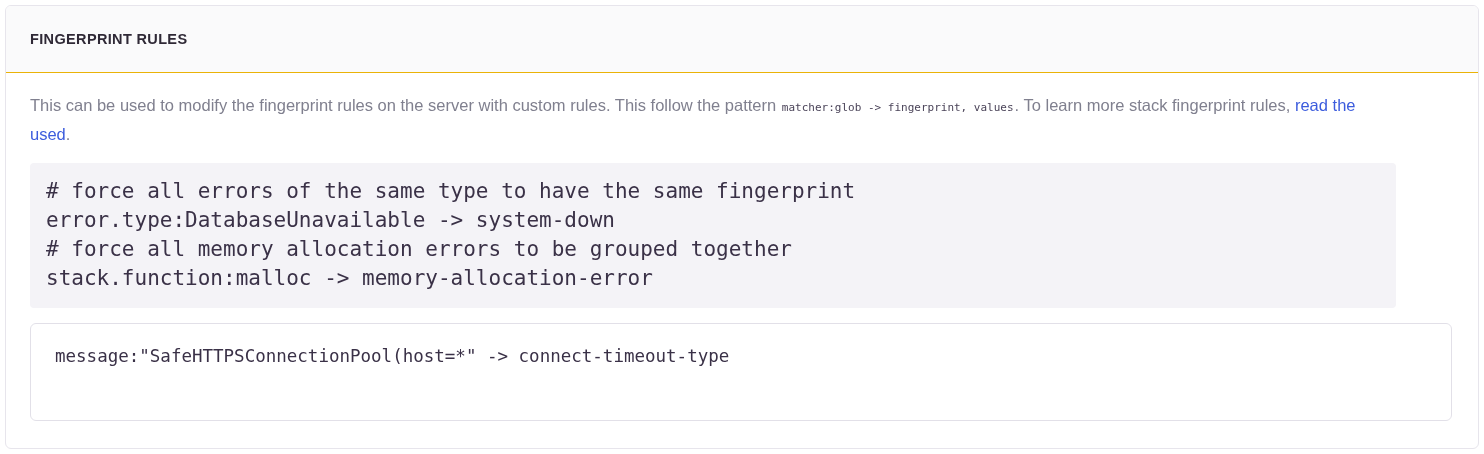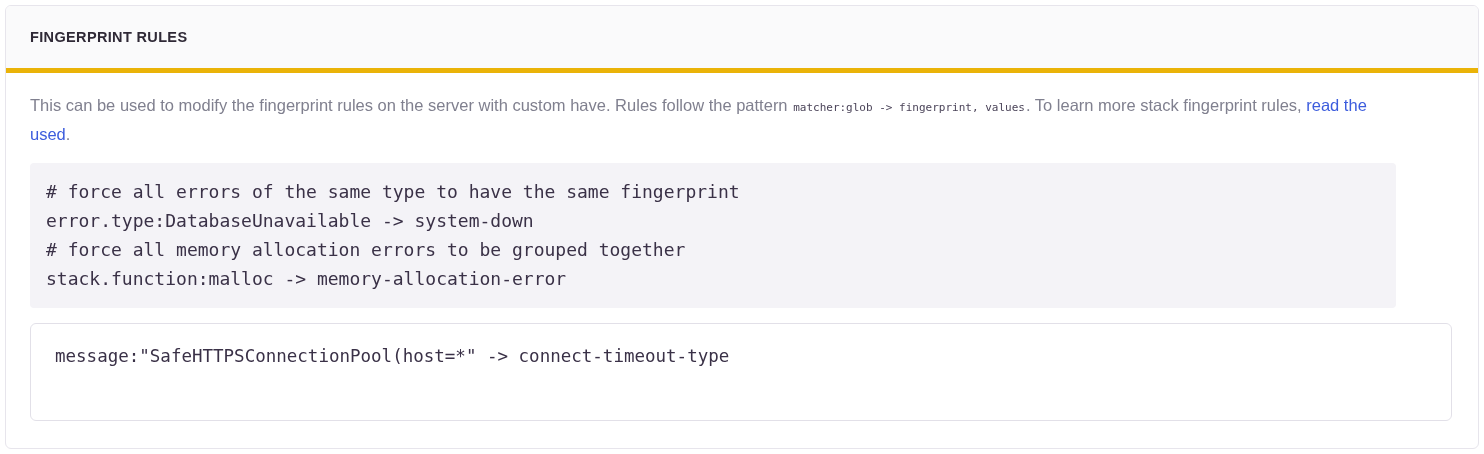--- a/index.html
+++ b/index.html
@@ -21,21 +21,21 @@
     height: 444px;
     background: #ffffff;
     border: 1px solid #e7e5ec;
     border-radius: 6px;
     overflow: hidden;
   }
 
   .panel-header {
     height: 67px;
     background: #fafafb;
-    border-bottom: 5px solid #eab308;
+    border-bottom: 1px solid #eab308;
     display: flex;
     align-items: center;
     padding: 0 24px;
   }
 
   .panel-title {
     font-size: 14.5px;
     font-weight: bold;
     color: #2f2936;
     letter-spacing: 0.35px;
@@ -68,21 +68,21 @@
     text-decoration: none;
   }
 
   .code-block {
     background: #f4f3f7;
     border-radius: 4px;
     padding: 14px 16px 15px 16px;
     margin: 0 0 15px 0;
     width: 1366px;
     font-family: "DejaVu Sans Mono", "Liberation Mono", monospace;
-    font-size: 18px;
+    font-size: 21px;
     line-height: 29px;
     color: #3a3147;
     white-space: pre;
     overflow: hidden;
   }
 
   .rules-input {
     display: block;
     width: 1422px;
     height: 98px;
@@ -106,21 +106,21 @@
 
 <div class="panel">
 
   <div class="panel-header">
     <div class="panel-title">FINGERPRINT RULES</div>
   </div>
 
   <div class="panel-body">
 
     <p class="description">
-      <span>This can be used to modify the fingerprint rules on the server with custom have. Rules follow the pattern </span><code class="inline-code">matcher:glob -&gt; fingerprint, values</code><span>. To learn more stack fingerprint rules, </span><a class="doc-link" href="#">read the used</a><span>.</span>
+      <span>This can be used to modify the fingerprint rules on the server with custom rules. This follow the pattern </span><code class="inline-code">matcher:glob -&gt; fingerprint, values</code><span>. To learn more stack fingerprint rules, </span><a class="doc-link" href="#">read the used</a><span>.</span>
     </p>
 
     <pre class="code-block"># force all errors of the same type to have the same fingerprint
 error.type:DatabaseUnavailable -&gt; system-down
 # force all memory allocation errors to be grouped together
 stack.function:malloc -&gt; memory-allocation-error</pre>
 
     <textarea class="rules-input" placeholder="matcher:glob -&gt; fingerprint, values" style="">message:"SafeHTTPSConnectionPool(host=*" -&gt; connect-timeout-type</textarea>
 
   </div>

